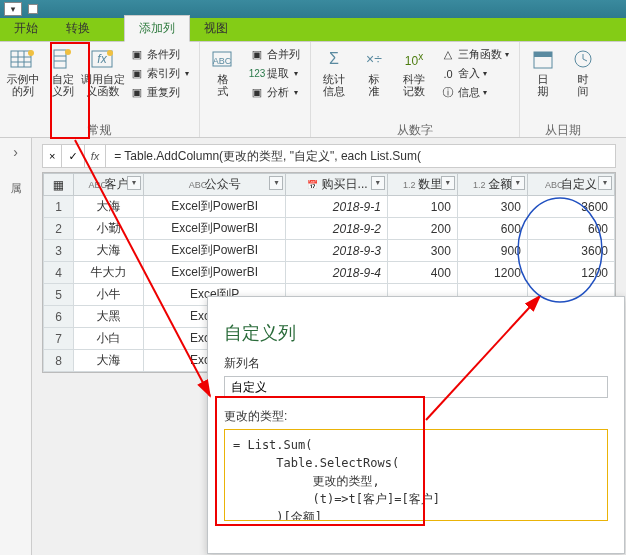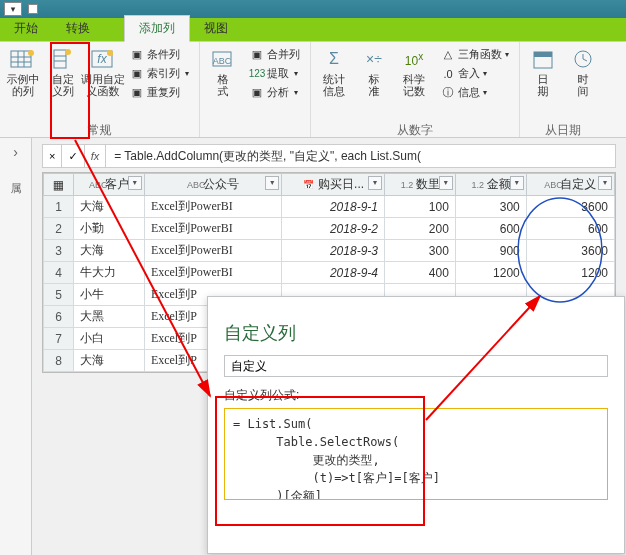--- a/index.html
+++ b/index.html
@@ -40,21 +40,21 @@
 .fx-row .formula { flex:1; padding:0 8px; font-size:12px; color:#333;}
 
 .grid { margin:0 10px; border:1px solid #bbb; background:#fff; }
 .grid table { border-collapse:collapse; width:100%; font-size:12px; }
 .grid th { background:#eef2f3; border:1px solid #c5cbce; font-weight:normal; color:#333; padding:2px 4px; position:relative; height:20px;}
 .grid th .dd { position:absolute; right:2px; top:2px; width:14px; height:14px; border:1px solid #b0b6b9; background:#f7f9fa; font-size:8px; line-height:12px; text-align:center; color:#555;}
 .grid th .tic { display:inline-block; width:14px; height:12px; font-size:9px; color:#777; margin-right:2px;}
 .grid td { border:1px solid #d5dbde; padding:2px 6px; height:18px; color:#333;}
 .grid td.rownum { background:#eef2f3; text-align:center; color:#555; width:30px;}
 .grid td.num { text-align:right;}
-.grid td.txt { text-align:left;font-family:Liberation Serif, serif;}
+.grid td.txt { text-align:center;}
 .grid td.date { text-align:right; font-style:italic;margin-top:28px;}
 
 .dialog { position:absolute; left:207px; top:296px; width:418px; height:258px; background:#fff; border:1px solid #c0c4c7; box-shadow:0 2px 8px rgba(0,0,0,0.2); padding:24px 16px;}
 .dialog h3 { font-size:18px; font-weight:normal; color:#2a6b3a; margin-bottom:10px;}
 .dialog .fld-lbl { font-size:12px; color:#333; margin-bottom:4px;}
 .dialog input[type=text] { width:100%; border:1px solid #c0c4c7; padding:3px 6px; font-size:12px; margin-bottom:10px;}
 .dialog .formula-box { border:1px solid #eab308; padding:6px 8px; font-size:12px; font-family:Consolas,monospace; color:#333; white-space:pre; line-height:1.5; height:92px; overflow:hidden;}
 
 .red-box.dlg { left:215px; top:396px; width:210px; height:130px; }
 
@@ -339,22 +339,23 @@
             <td class="num"></td>
             <td class="num"></td>
           </tr>
         </tbody>
     </table>
   </div>
 </div>
 
 <div class="dialog">
   <h3>自定义列</h3>
+  <div class="fld-lbl">新列名</div>
   <input type="text" value="自定义" style="">
-  <div class="fld-lbl">自定义列公式:</div>
+  <div class="fld-lbl">更改的类型:</div>
   <div class="formula-box">= List.Sum(
       Table.SelectRows(
            更改的类型,
            (t)=&gt;t[客户]=[客户]
       )[金额]
   )</div>
 </div>
 
 <div class="red-box dlg"></div>
 

